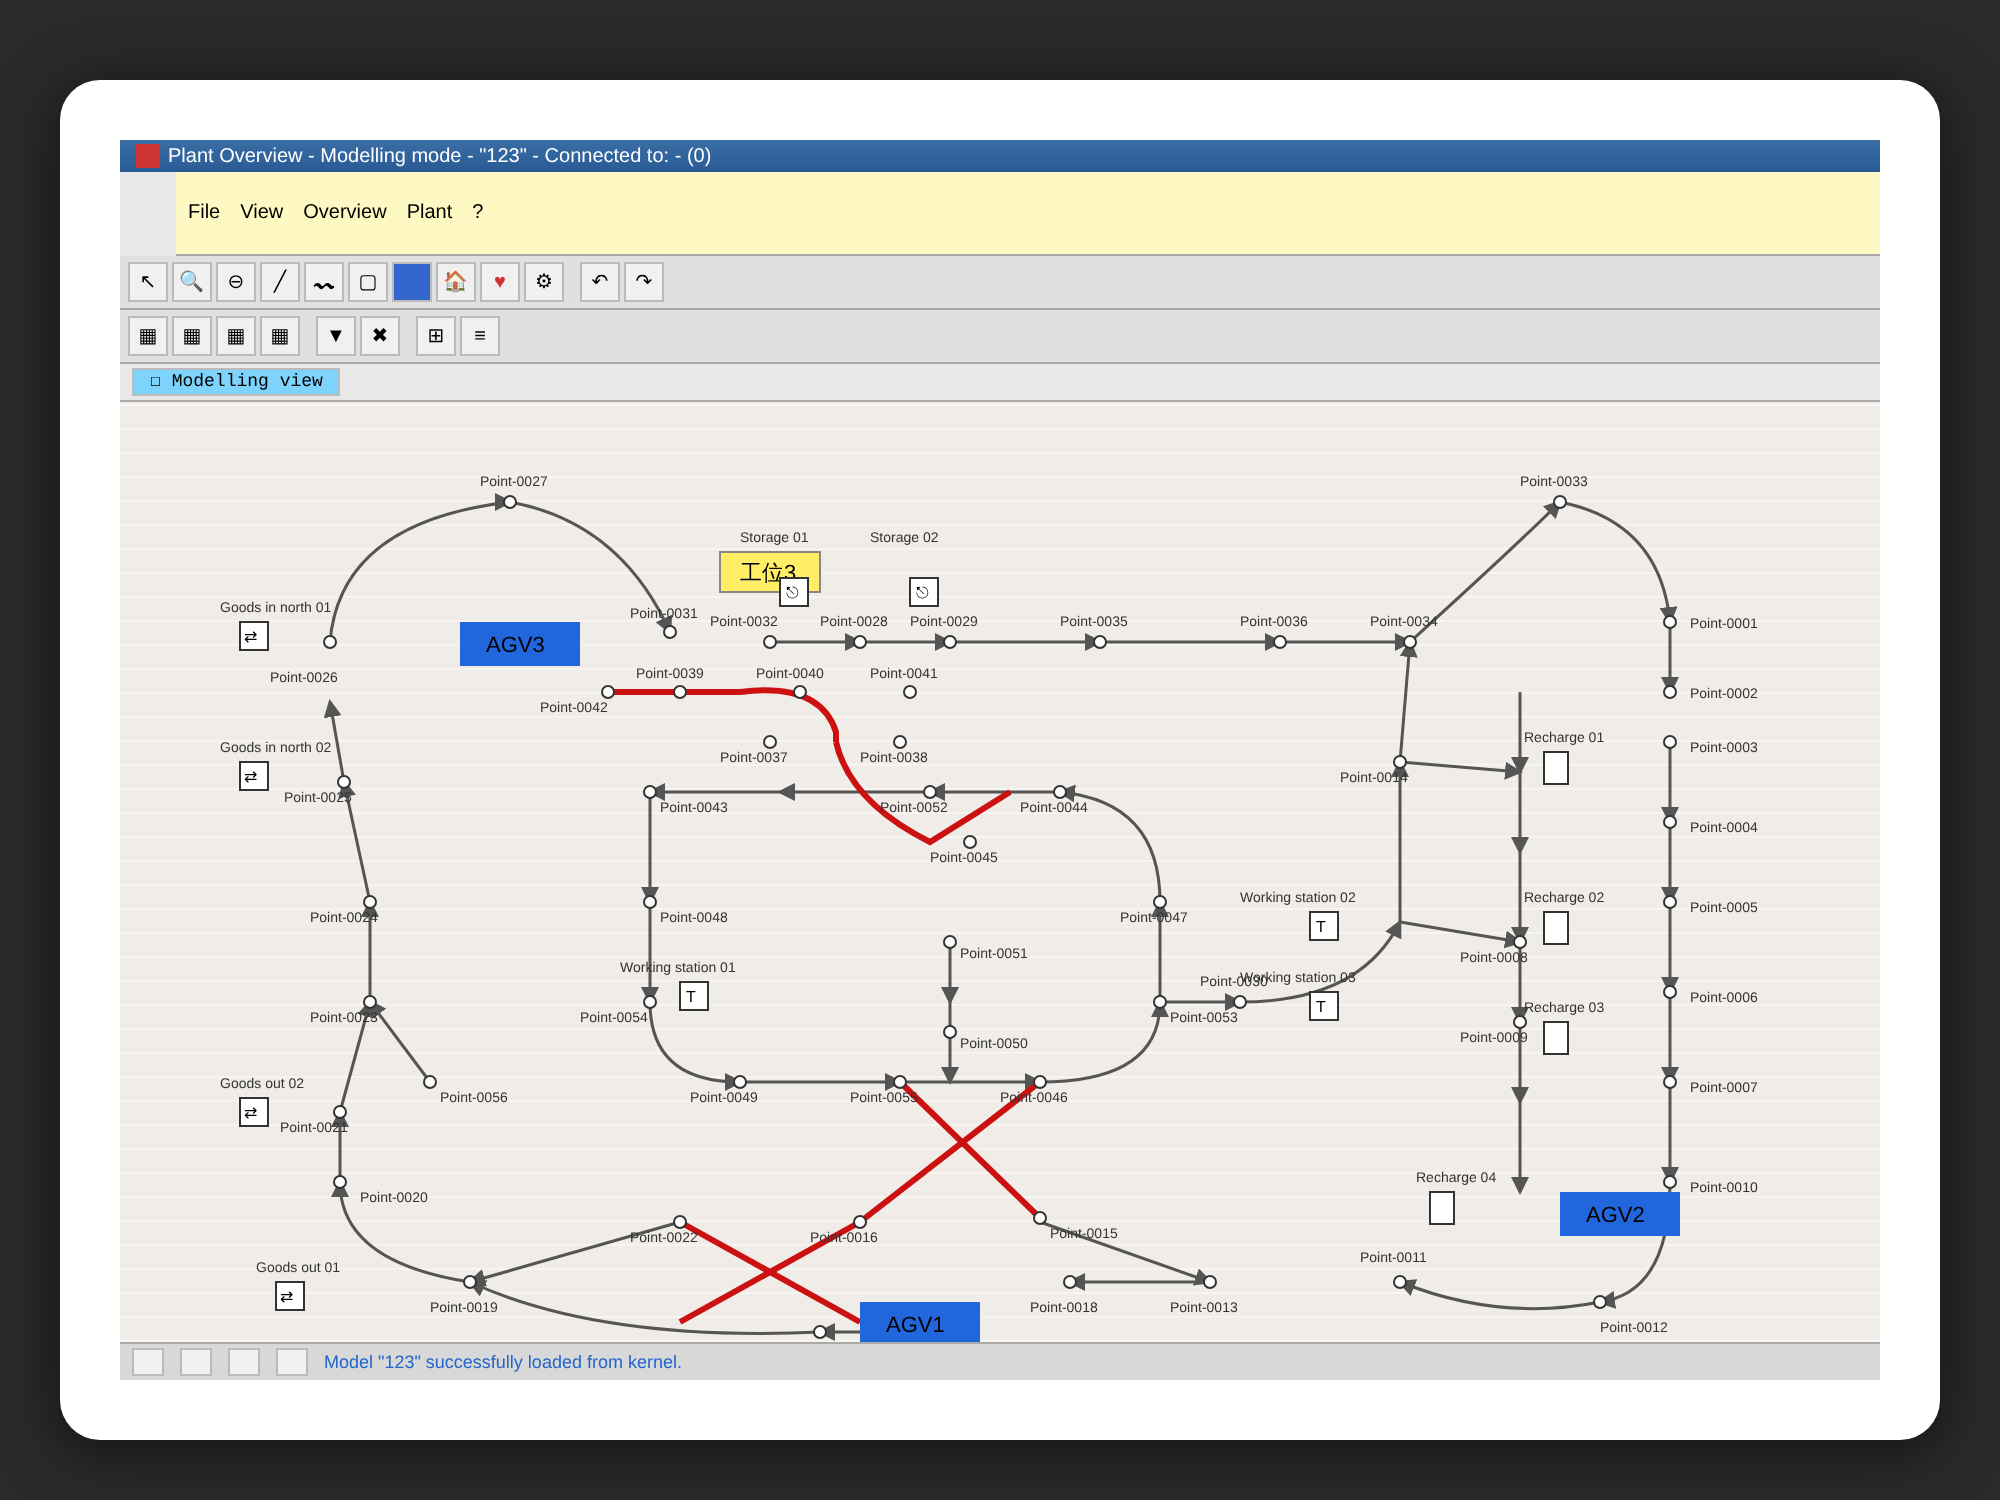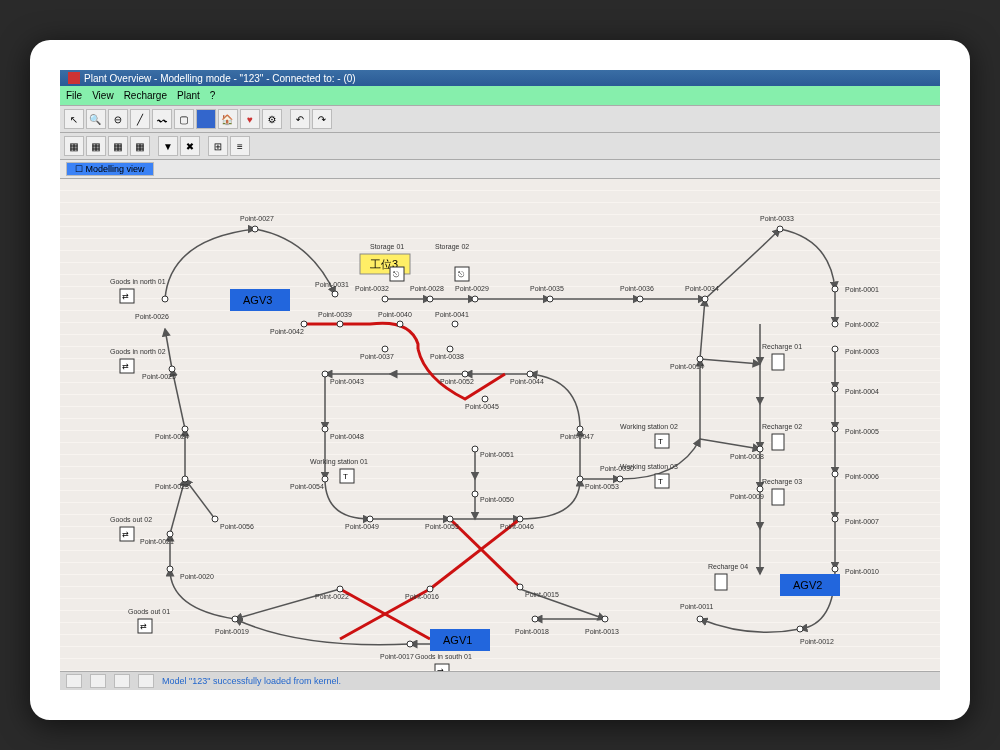--- a/index.html
+++ b/index.html
@@ -1,27 +1,27 @@
 <!DOCTYPE html>
 <html><head>
 <meta charset="utf-8">
 <style>
   * { box-sizing: border-box; margin: 0; padding: 0; }
   body { font-family: Arial, sans-serif; font-size: 10px; background: #2a2a2a; width: 1000px; height: 750px; overflow: hidden; }
   .tablet { position: absolute; top: 40px; left: 30px; width: 940px; height: 680px; background: #f5f5f5; border: 30px solid #fff; border-radius: 20px; box-shadow: 0 5px 30px rgba(0,0,0,0.6); }
   .app { position: absolute; top: 0; left: 0; right: 0; bottom: 0; background: #e8e8e8; display: flex; flex-direction: column; }
   .titlebar { background: linear-gradient(#3a6ea5,#2a5a95); color: #fff; padding: 2px 8px; font-size: 10px; display: flex; align-items: center; gap: 4px; }
   .titlebar .icon { width: 12px; height: 12px; background: #cc3333; display: inline-block; }
-  .menubar { background: #86efac; padding: 4px 6px; font-size: 10px; display: flex; gap: 10px; border-bottom: 1px solid #aaa; }
+  .menubar { background: #fef9c3; padding: 15px 6px; font-size: 10px; display: flex; gap: 10px; border-bottom: 1px solid #aaa; margin-left: 28px; }
   .menubar span { cursor: pointer; }
   .toolbar { background: #e0e0e0; padding: 3px 4px; display: flex; gap: 2px; border-bottom: 1px solid #aaa; flex-wrap: wrap; }
   .toolbar .btn { width: 20px; height: 20px; background: #f0f0f0; border: 1px solid #bbb; display: flex; align-items: center; justify-content: center; font-size: 10px; cursor: pointer; }
   .toolbar .sep { width: 4px; }
   .viewtab { background: #e8e8e8; padding: 2px 6px; font-size: 9px; border-bottom: 1px solid #aaa; }
-  .viewtab .tab { display: inline-block; padding: 1px 8px; background: #3b82f6; border: 1px solid #bbb; }
+  .viewtab .tab { display: inline-block; padding: 1px 8px; background: #7dd3fc; border: 1px solid #bbb; font-family: Liberation Mono, monospace; }
   .canvas { flex: 1; background: repeating-linear-gradient(0deg,#f8f4f0,#f8f4f0 1px,#f0ece8 1px,#f0ece8 12px), repeating-linear-gradient(90deg,#f8f4f0,#f8f4f0 1px,#f0ece8 1px,#f0ece8 12px); position: relative; overflow: hidden; }
   .canvas svg { position: absolute; top: 0; left: 0; }
   .node { fill: #fff; stroke: #333; stroke-width: 1; }
   .nodelabel { font-size: 7px; fill: #333; font-family: Arial; }
   .agv { fill: #2266dd; }
   .agvtext { fill: #000; font-size: 11px; font-family: Arial; }
   .path { fill: none; stroke: #555; stroke-width: 1.5; marker-end: url(#arrow); }
   .pathred { fill: none; stroke: #cc1111; stroke-width: 3; }
   .stationbox { fill: #fff; stroke: #333; stroke-width: 1; }
   .yellowbox { fill: #ffee66; stroke: #888; }
@@ -33,21 +33,21 @@
 
 <div class="tablet">
   <div class="app">
     <div class="titlebar">
       <span class="icon"></span>
       <span>Plant Overview - Modelling mode - "123" - Connected to: - (0)</span>
     </div>
     <div class="menubar">
       <span>File</span>
       <span>View</span>
-      <span>Recharge</span>
+      <span>Overview</span>
       <span>Plant</span>
       <span>?</span>
     </div>
     <div class="toolbar">
       <div class="btn">↖</div>
       <div class="btn">🔍</div>
       <div class="btn">⊖</div>
       <div class="btn">╱</div>
       <div class="btn">〰</div>
       <div class="btn">▢</div>

